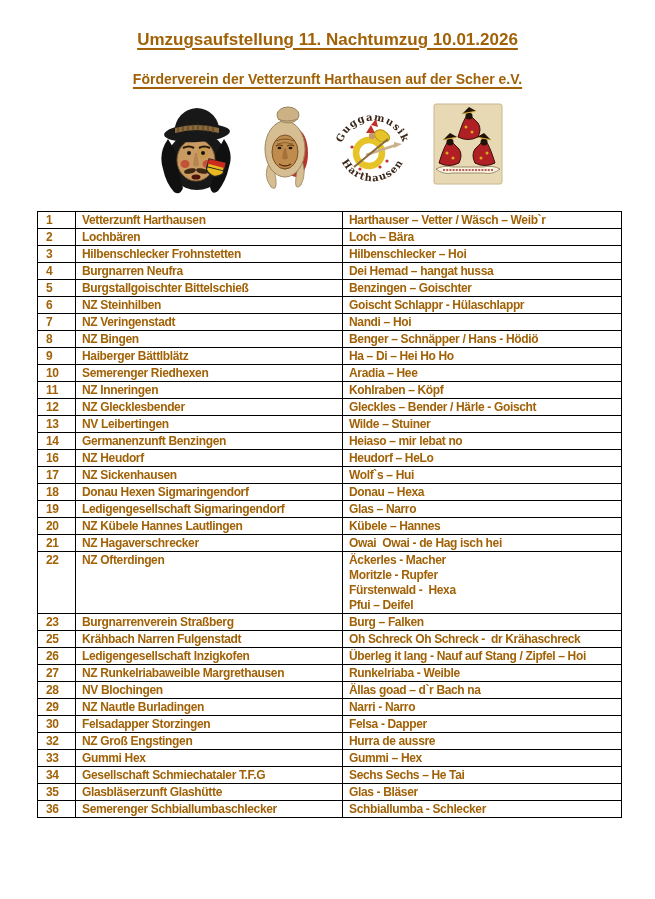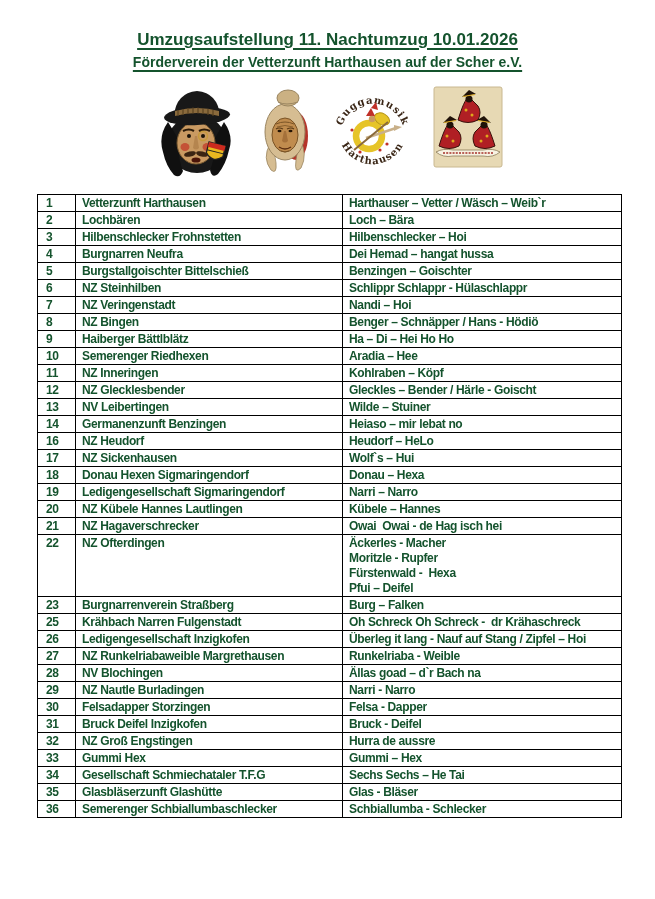--- a/index.html
+++ b/index.html
@@ -2,35 +2,35 @@
 <html><head>
 <meta charset="utf-8">
 <style>
   * { margin: 0; padding: 0; box-sizing: border-box; }
   html, body { background: #ffffff; }
   .page {
     position: relative;
     width: 655px;
     height: 899px;
     background: #ffffff;
-    color: #14532d;
+    color: #a16207;
     font-family: "Liberation Sans", sans-serif;
     overflow: hidden;
   }
   .title {
     padding-top: 30px;
     text-align: center;
     font-size: 17px;
     font-weight: bold;
     text-decoration: underline;
     text-decoration-thickness: 2px;
     text-underline-offset: 3px;
   }
   .subtitle {
-    margin-top: 4px;
+    margin-top: 21px;
     text-align: center;
     font-size: 14px;
     font-weight: bold;
     text-decoration: underline;
     text-decoration-thickness: 2px;
     text-underline-offset: 3px;
   }
   .logo-row {
     margin-top: 16px;
     display: flex;
@@ -209,21 +209,21 @@
 
     <tr>
       <td class="col-num">5</td>
       <td class="col-group">Burgstallgoischter Bittelschieß</td>
       <td class="col-call">Benzingen – Goischter</td>
     </tr>
 
     <tr>
       <td class="col-num">6</td>
       <td class="col-group">NZ Steinhilben</td>
-      <td class="col-call">Schlippr Schlappr - Hülaschlappr</td>
+      <td class="col-call">Goischt Schlappr - Hülaschlappr</td>
     </tr>
 
     <tr>
       <td class="col-num">7</td>
       <td class="col-group">NZ Veringenstadt</td>
       <td class="col-call">Nandi – Hoi</td>
     </tr>
 
     <tr>
       <td class="col-num">8</td>
@@ -282,21 +282,21 @@
 
     <tr>
       <td class="col-num">18</td>
       <td class="col-group">Donau Hexen Sigmaringendorf</td>
       <td class="col-call">Donau – Hexa</td>
     </tr>
 
     <tr>
       <td class="col-num">19</td>
       <td class="col-group">Ledigengesellschaft Sigmaringendorf</td>
-      <td class="col-call">Narri – Narro</td>
+      <td class="col-call">Glas – Narro</td>
     </tr>
 
     <tr>
       <td class="col-num">20</td>
       <td class="col-group">NZ Kübele Hannes Lautlingen</td>
       <td class="col-call">Kübele – Hannes</td>
     </tr>
 
     <tr>
       <td class="col-num">21</td>
@@ -349,25 +349,20 @@
       <td class="col-group">NZ Nautle Burladingen</td>
       <td class="col-call">Narri - Narro</td>
     </tr>
 
     <tr>
       <td class="col-num">30</td>
       <td class="col-group">Felsadapper Storzingen</td>
       <td class="col-call">Felsa - Dapper</td>
     </tr>
 
-    <tr>
-      <td class="col-num">31</td>
-      <td class="col-group">Bruck Deifel Inzigkofen</td>
-      <td class="col-call">Bruck - Deifel</td>
-    </tr>
 
     <tr>
       <td class="col-num">32</td>
       <td class="col-group">NZ Groß Engstingen</td>
       <td class="col-call">Hurra de aussre</td>
     </tr>
 
     <tr>
       <td class="col-num">33</td>
       <td class="col-group">Gummi Hex</td>

